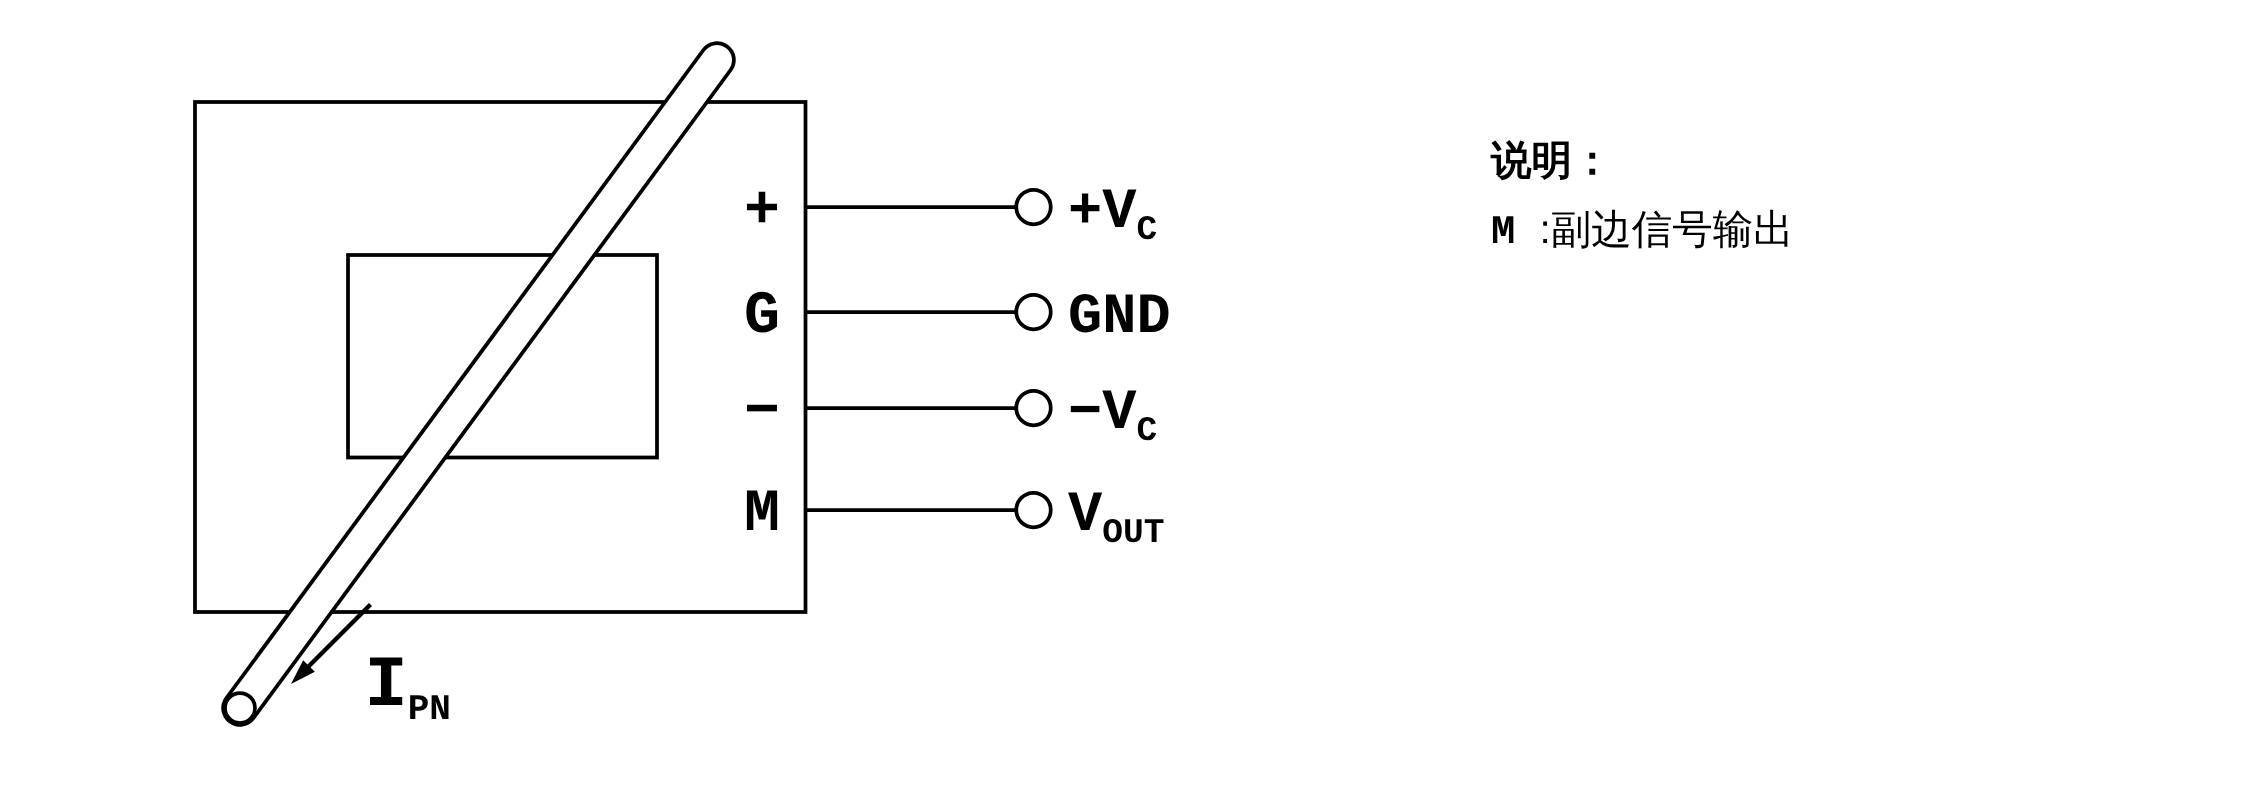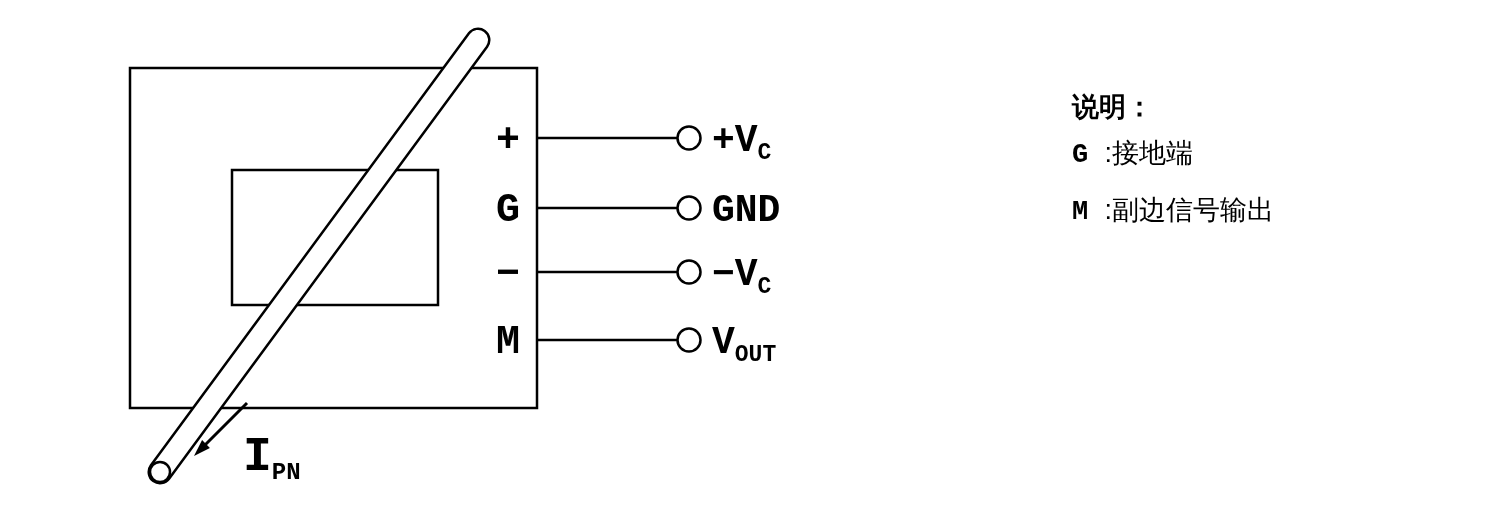--- a/index.html
+++ b/index.html
@@ -39,21 +39,21 @@
   .ipn-label {
     font-family: "Liberation Mono", monospace;
     font-weight: 700; font-size: 48px;
     fill: #000000;
   }
   .ipn-sub { font-size: 24px; }
 
   
   .legend {
     position: absolute;
-    left: 1072px;
+    left: 994px;
     top: 84px;
     font-size: 27px;
     line-height: 46px;
     color: #000000;
     white-space: nowrap;
   }
   .legend-title { font-weight: 700; }
   .lg-prefix {
     font-family: "Liberation Mono", monospace;
     font-weight: 700;
@@ -112,23 +112,20 @@
       <circle class="pin-circle" cx="689" cy="340" r="11.5"></circle>
       <text class="pad-label" x="712" y="353"><tspan>V</tspan><tspan class="sub-ts" dy="8">OUT</tspan></text>
     </g>
   </svg>
 
   <div class="legend">
     <div class="legend-title">说明：</div>
 
 
 
-    <div class="legend-line">
-      <span class="lg-prefix">G </span><sub class="lg-sub"></sub><span>:接地端</span>
-    </div>
 
 
     <div class="legend-line">
       <span class="lg-prefix">M </span><sub class="lg-sub"></sub><span>:副边信号输出</span>
     </div>
   </div>
 
 </div>
 
 </body></html>

